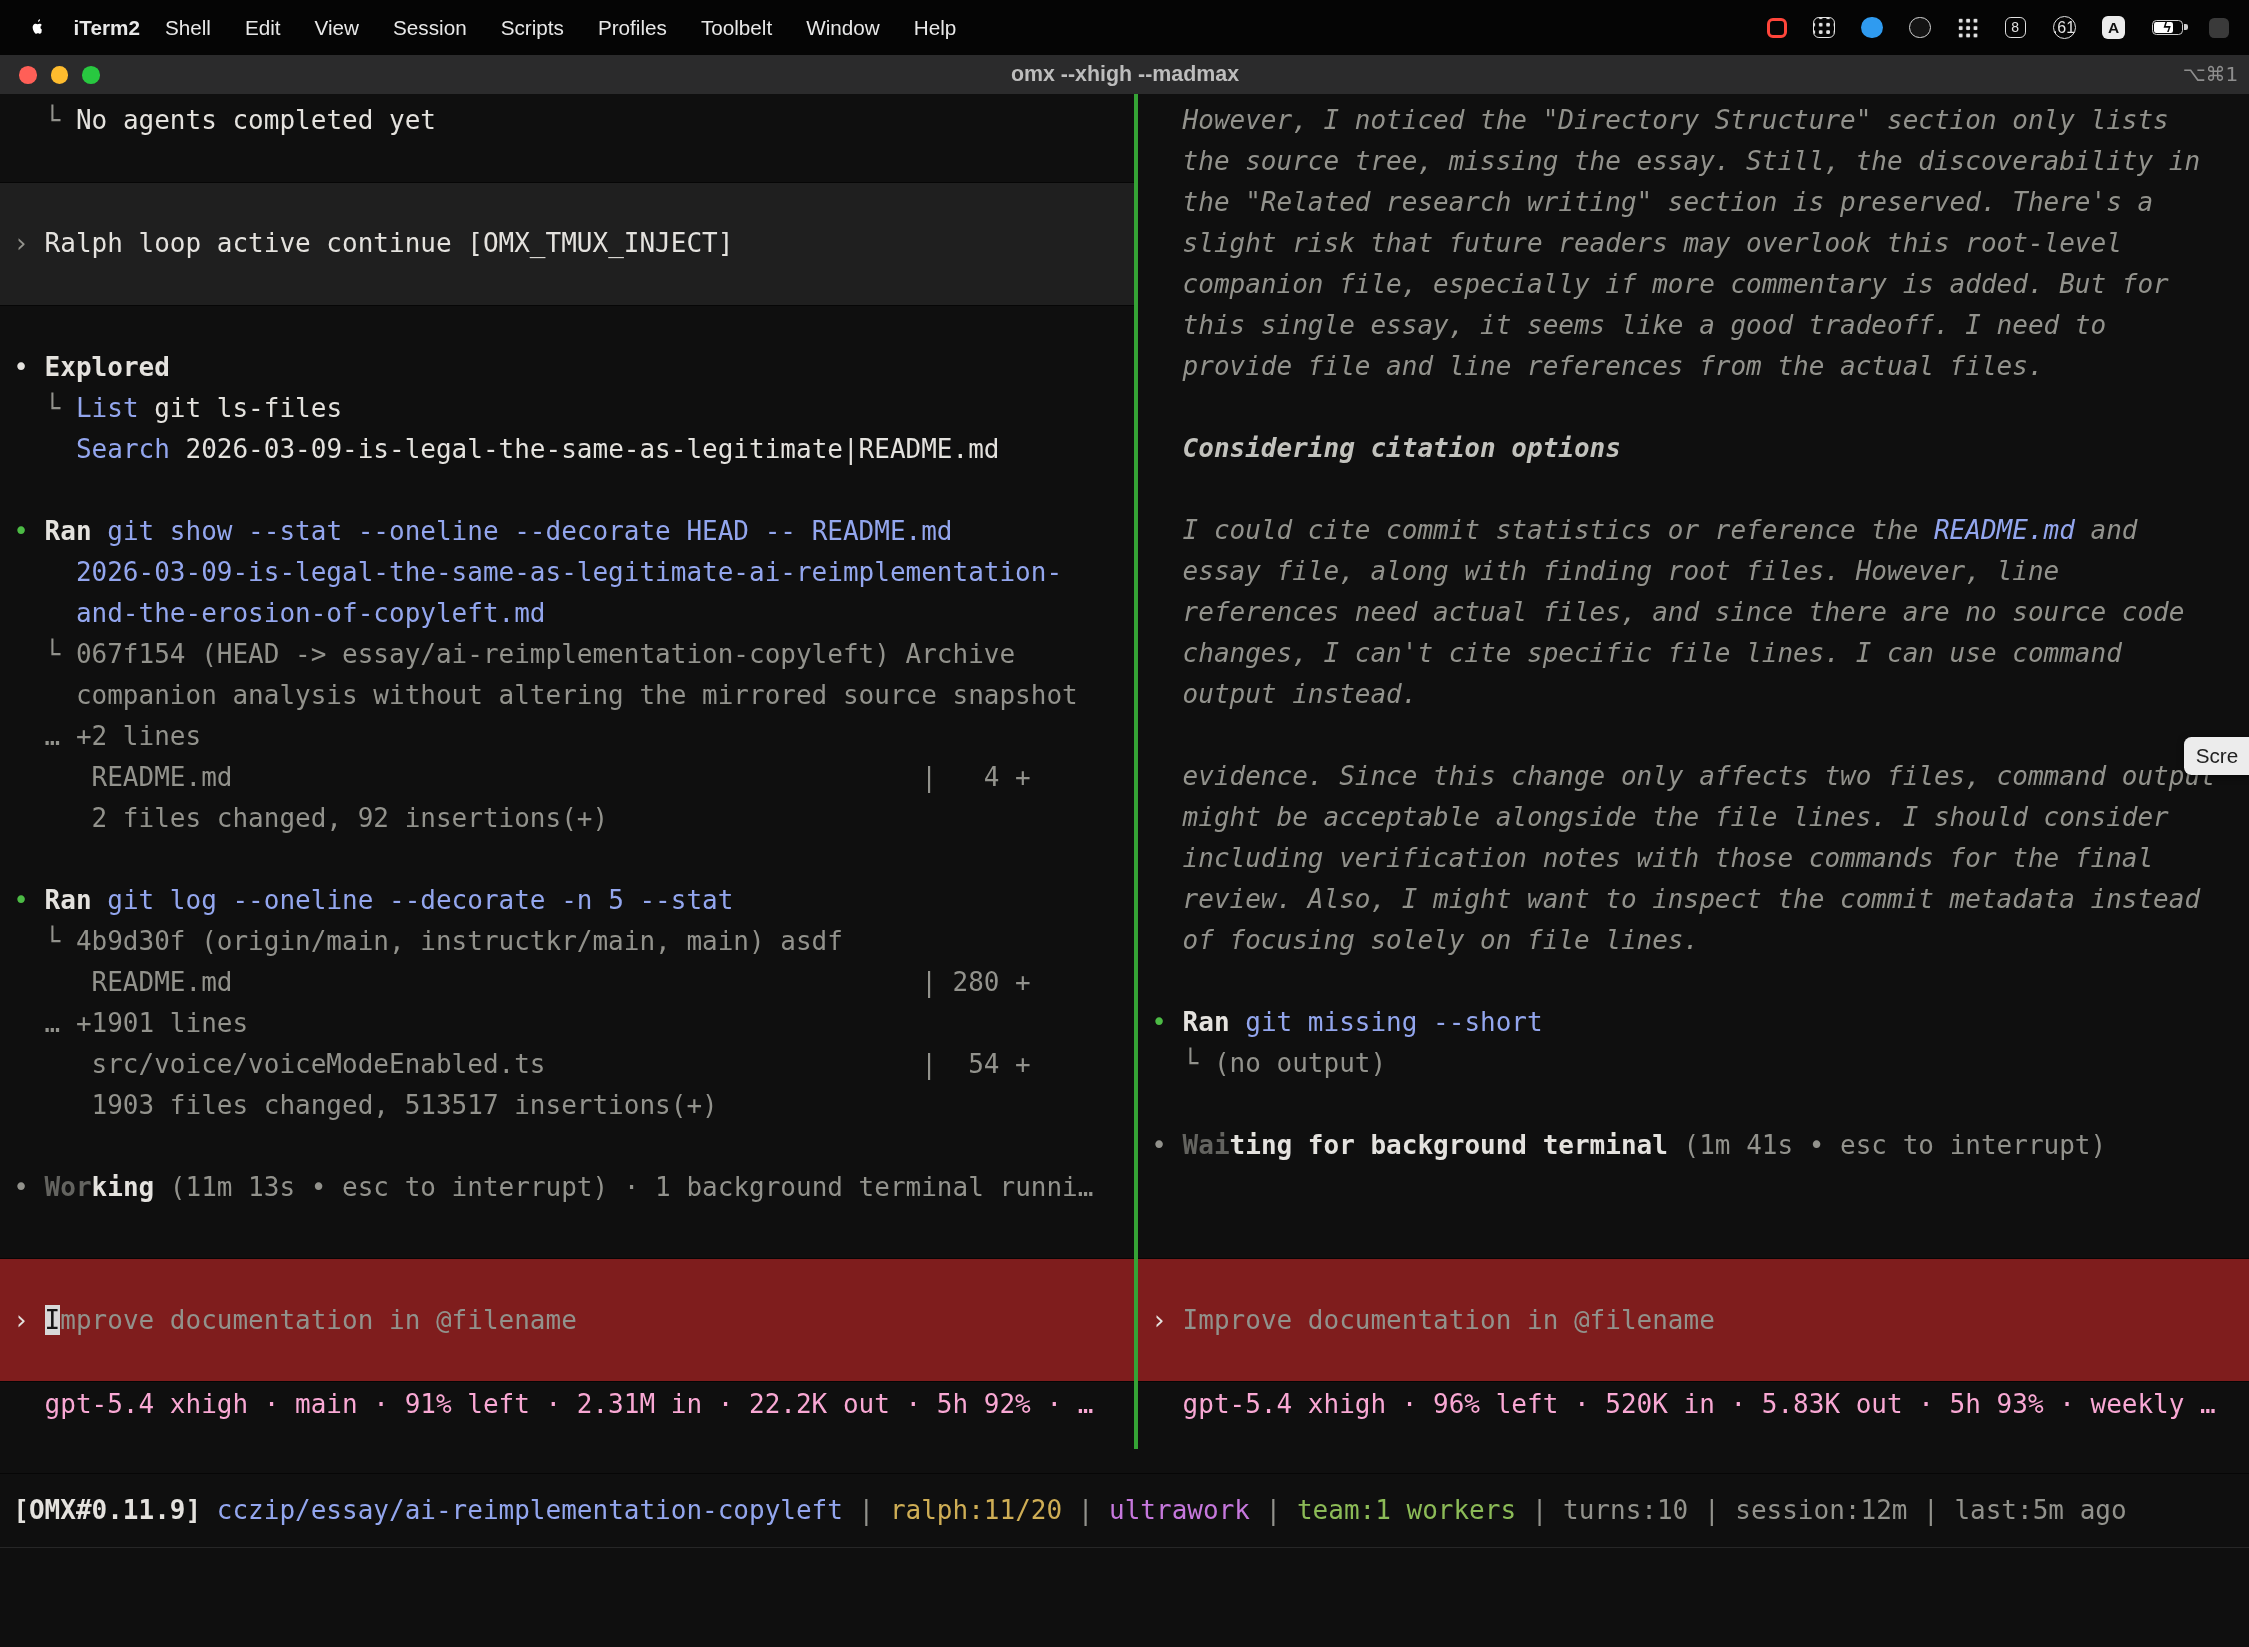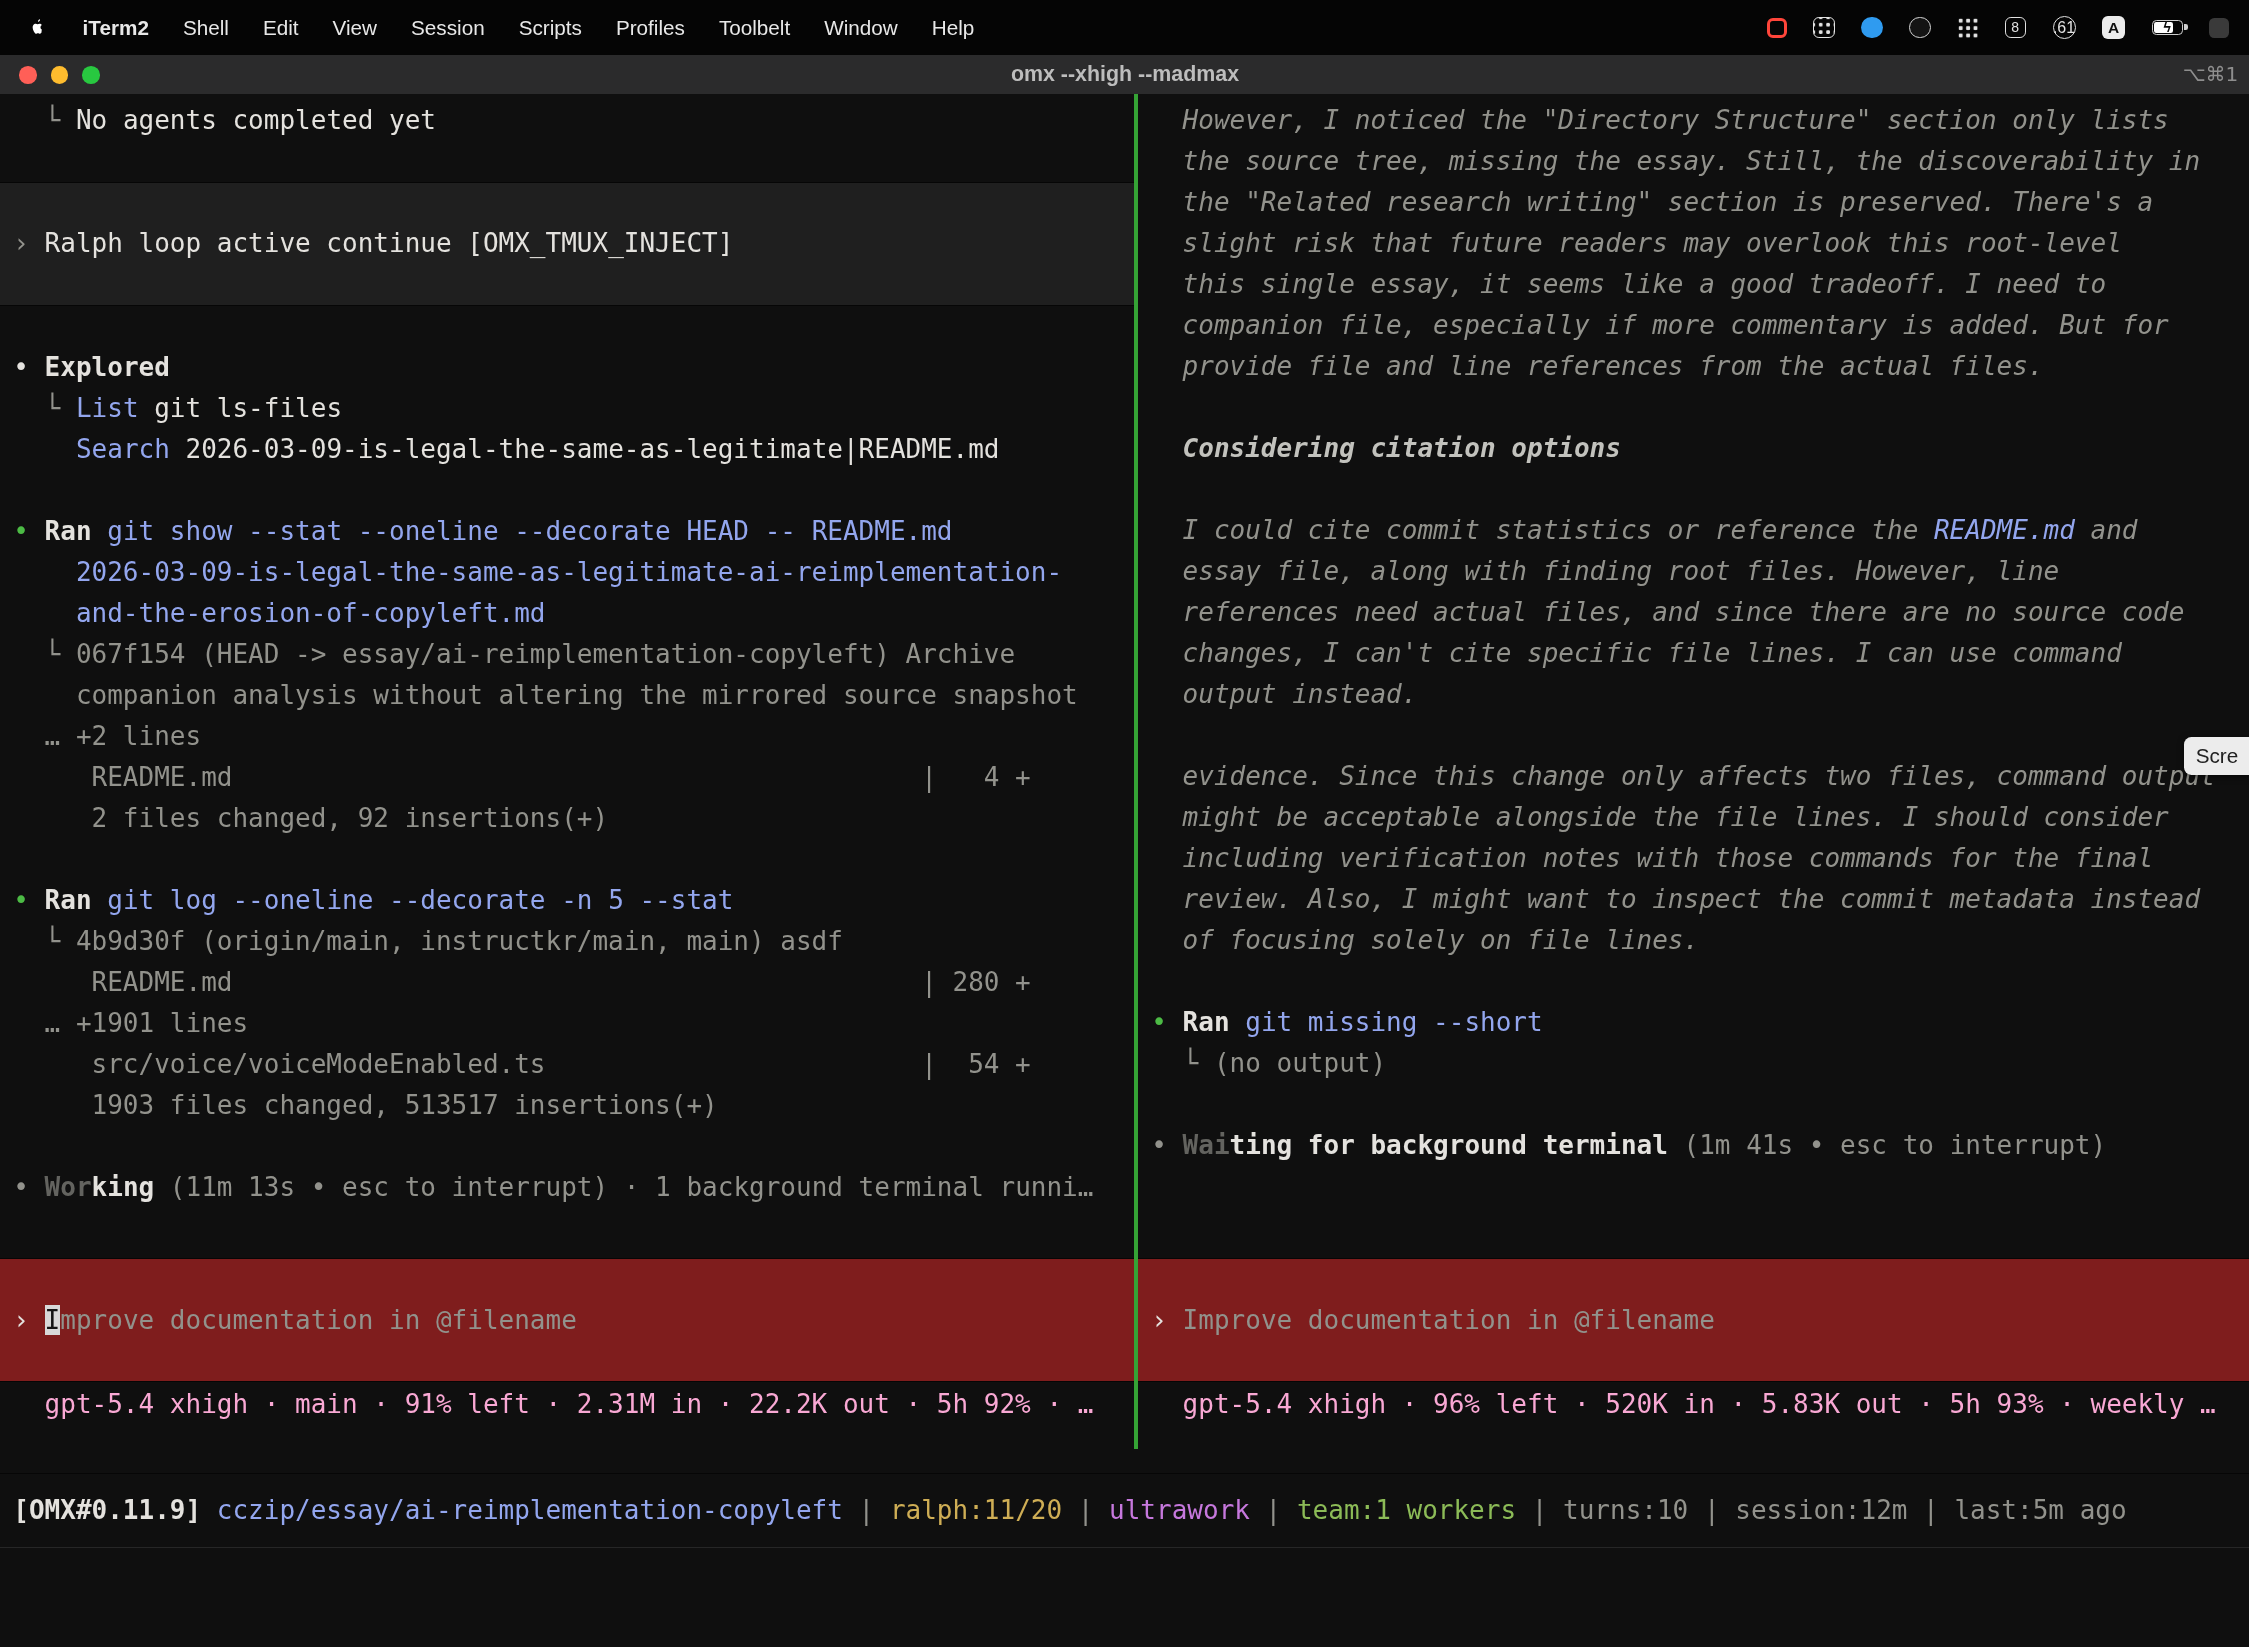--- a/index.html
+++ b/index.html
@@ -3,21 +3,21 @@
 <meta charset="utf-8">
 <style>
   * { margin:0; padding:0; box-sizing:border-box; }
   html,body { width:2250px; height:1648px; background:#0f0f0f; overflow:hidden; }
   body { position:relative; font-family:"DejaVu Sans Mono", monospace; }
 
   
   .menubar { position:absolute; left:0; top:0; width:2250px; height:55px; background:#050505;
              display:flex; align-items:center; color:#e8e8e8;
              font-family:"Liberation Sans", sans-serif; font-size:20.7px; }
-  .menubar-left { display:flex; align-items:center; gap:34px; padding-left:26.6px; }
+  .menubar-left { display:flex; align-items:center; gap:25px; padding-left:26.6px; }
   .apple { width:22px; height:22px; display:inline-flex; align-items:center; }
   .menu-item { cursor:default; white-space:nowrap; }
   .menu-app { font-weight:700; }
   .menubar-right { margin-left:auto; display:flex; align-items:center; gap:26.6px; padding-right:20.7px; }
   .mi { display:inline-flex; align-items:center; justify-content:center; height:28px; }
   .ic-stop { width:20px; height:20px; border:3px solid #ff453a; border-radius:5.9px; }
   .ic-grid { width:21.4px; height:21.4px; border:1.8px solid #e2e2e2; border-radius:5.9px;
              background-image:radial-gradient(#e2e2e2 1.8px, transparent 2.2px);
              background-size:7.4px 7.4px; background-position:3px 3px; }
   .ic-blue { width:21.4px; height:21.4px; border-radius:50%; background:#2f9bf0; }
@@ -187,22 +187,22 @@
   </div>
 
   <div class="divider"></div>
 
   <div class="pane pane-right">
     <div class="lines">
         <div class="tline"><span class="sg-g sg-i">  However, I noticed the "Directory Structure" section only lists</span></div>
         <div class="tline"><span class="sg-g sg-i">  the source tree, missing the essay. Still, the discoverability in</span></div>
         <div class="tline"><span class="sg-g sg-i">  the "Related research writing" section is preserved. There's a</span></div>
         <div class="tline"><span class="sg-g sg-i">  slight risk that future readers may overlook this root-level</span></div>
+        <div class="tline"><span class="sg-g sg-i">  companion file, especially if more commentary is added. But for</span></div>
         <div class="tline"><span class="sg-g sg-i">  this single essay, it seems like a good tradeoff. I need to</span></div>
-        <div class="tline"><span class="sg-g sg-i">  companion file, especially if more commentary is added. But for</span></div>
         <div class="tline"><span class="sg-g sg-i">  provide file and line references from the actual files.</span></div>
         <div class="tline"></div>
         <div class="tline"><span class="sg-hg sg-b sg-i">  Considering citation options</span></div>
         <div class="tline"></div>
         <div class="tline"><span class="sg-g sg-i">  I could cite commit statistics or reference the </span><span class="sg-bl sg-i">README.md</span><span class="sg-g sg-i"> and</span></div>
         <div class="tline"><span class="sg-g sg-i">  essay file, along with finding root files. However, line</span></div>
         <div class="tline"><span class="sg-g sg-i">  references need actual files, and since there are no source code</span></div>
         <div class="tline"><span class="sg-g sg-i">  changes, I can't cite specific file lines. I can use command</span></div>
         <div class="tline"><span class="sg-g sg-i">  output instead.</span></div>
         <div class="tline"></div>

